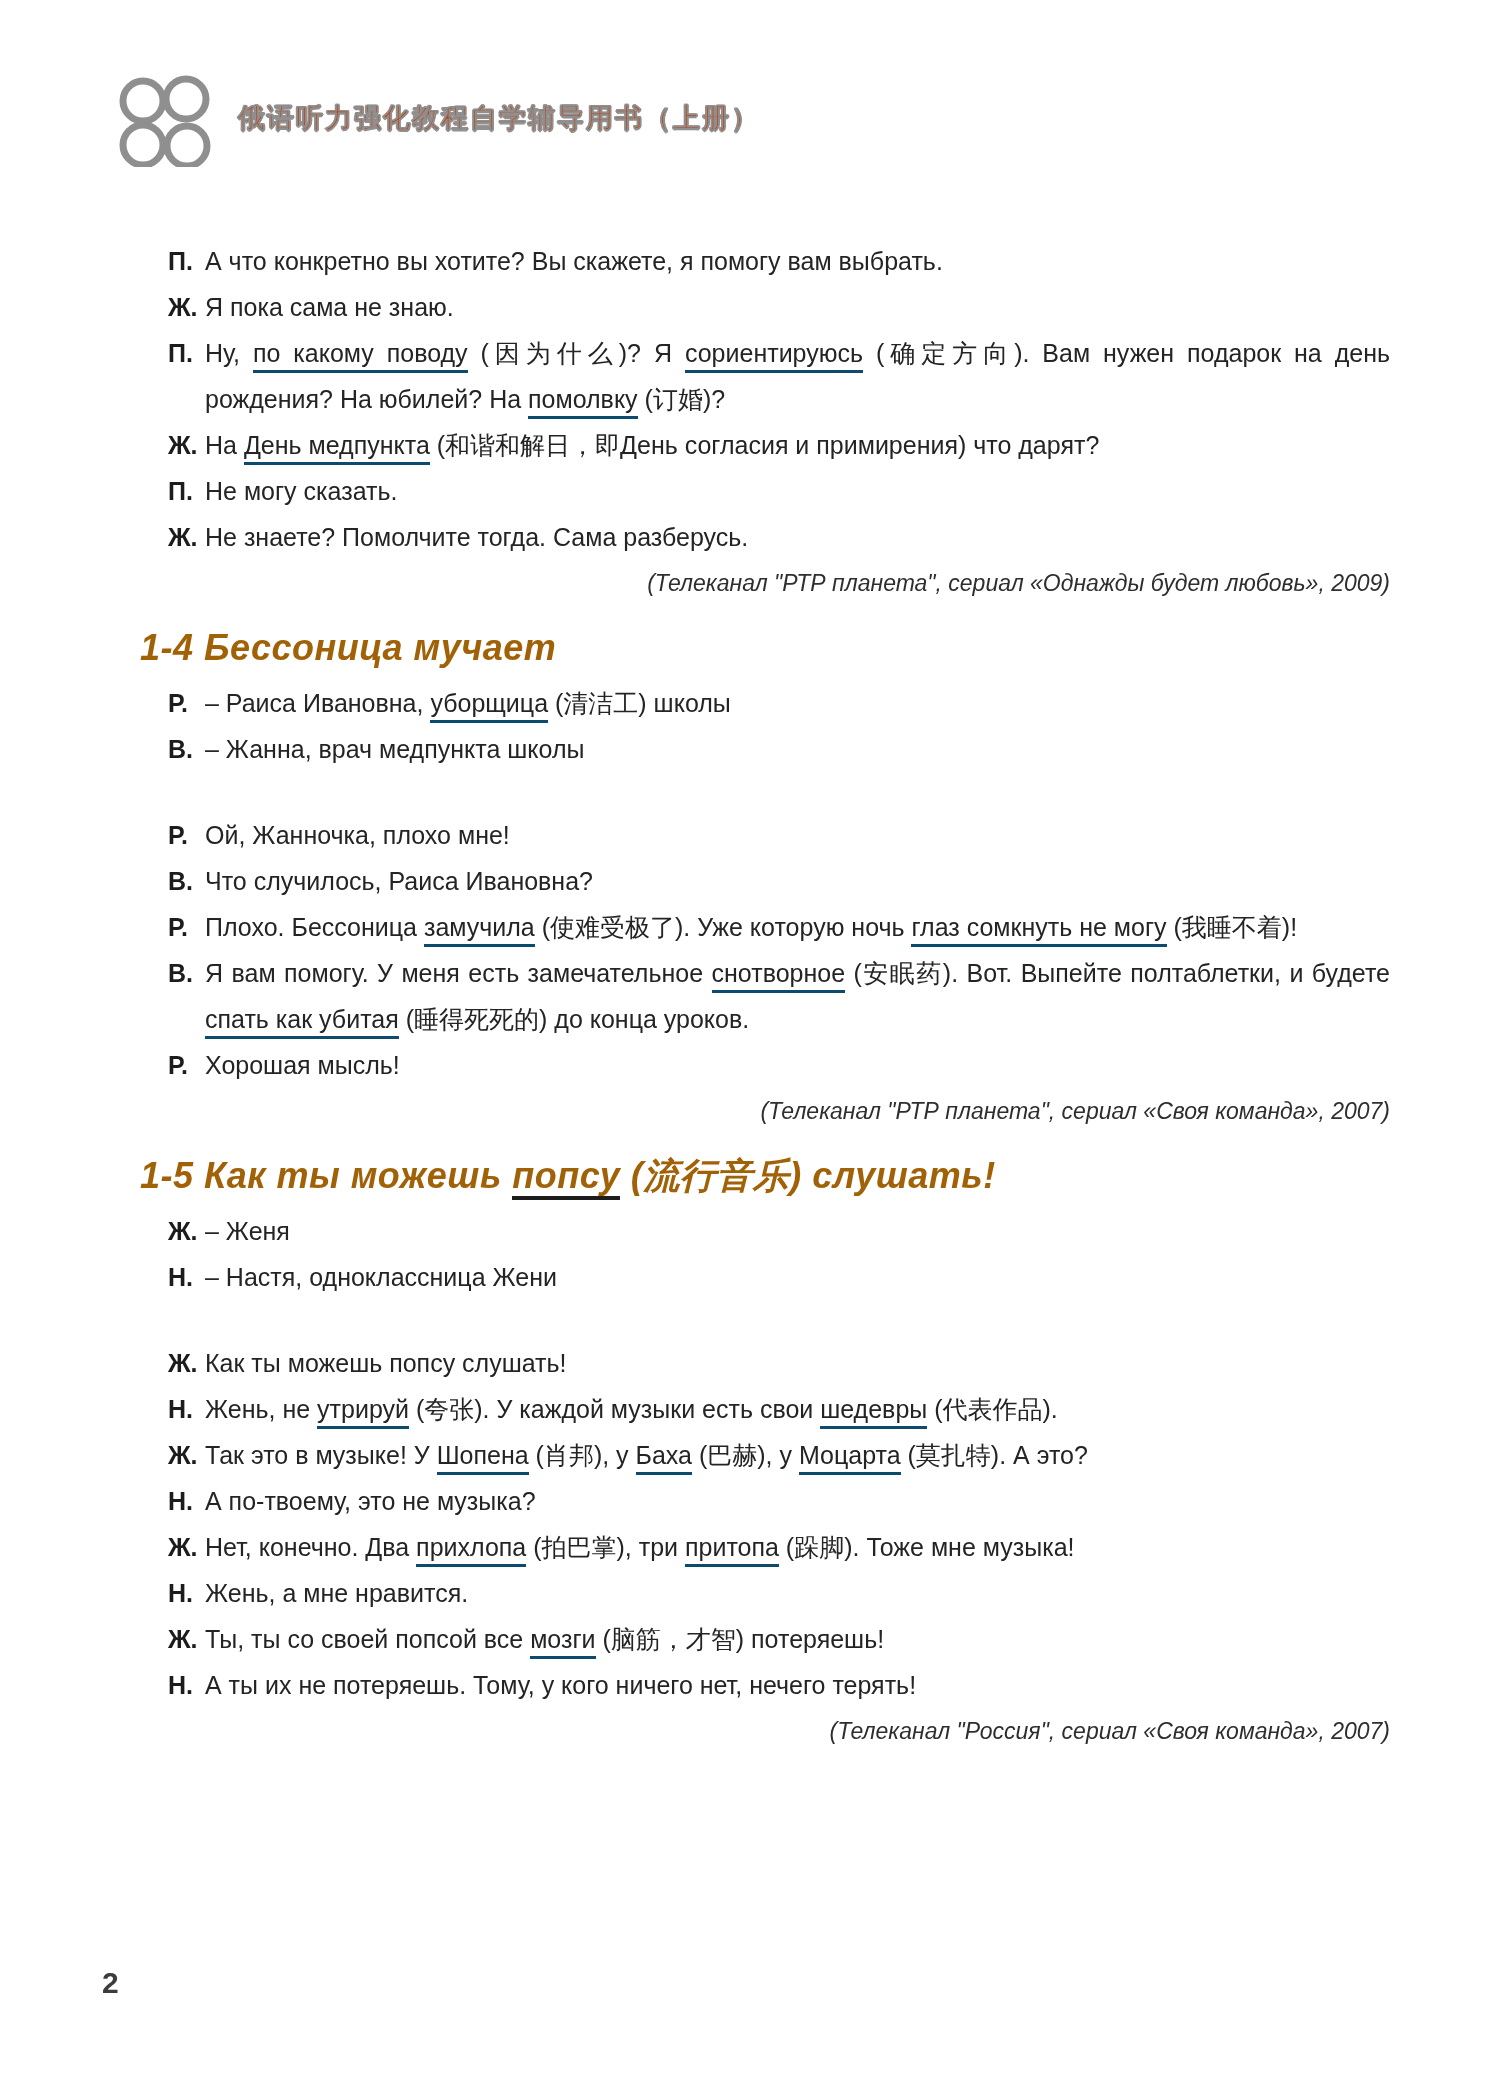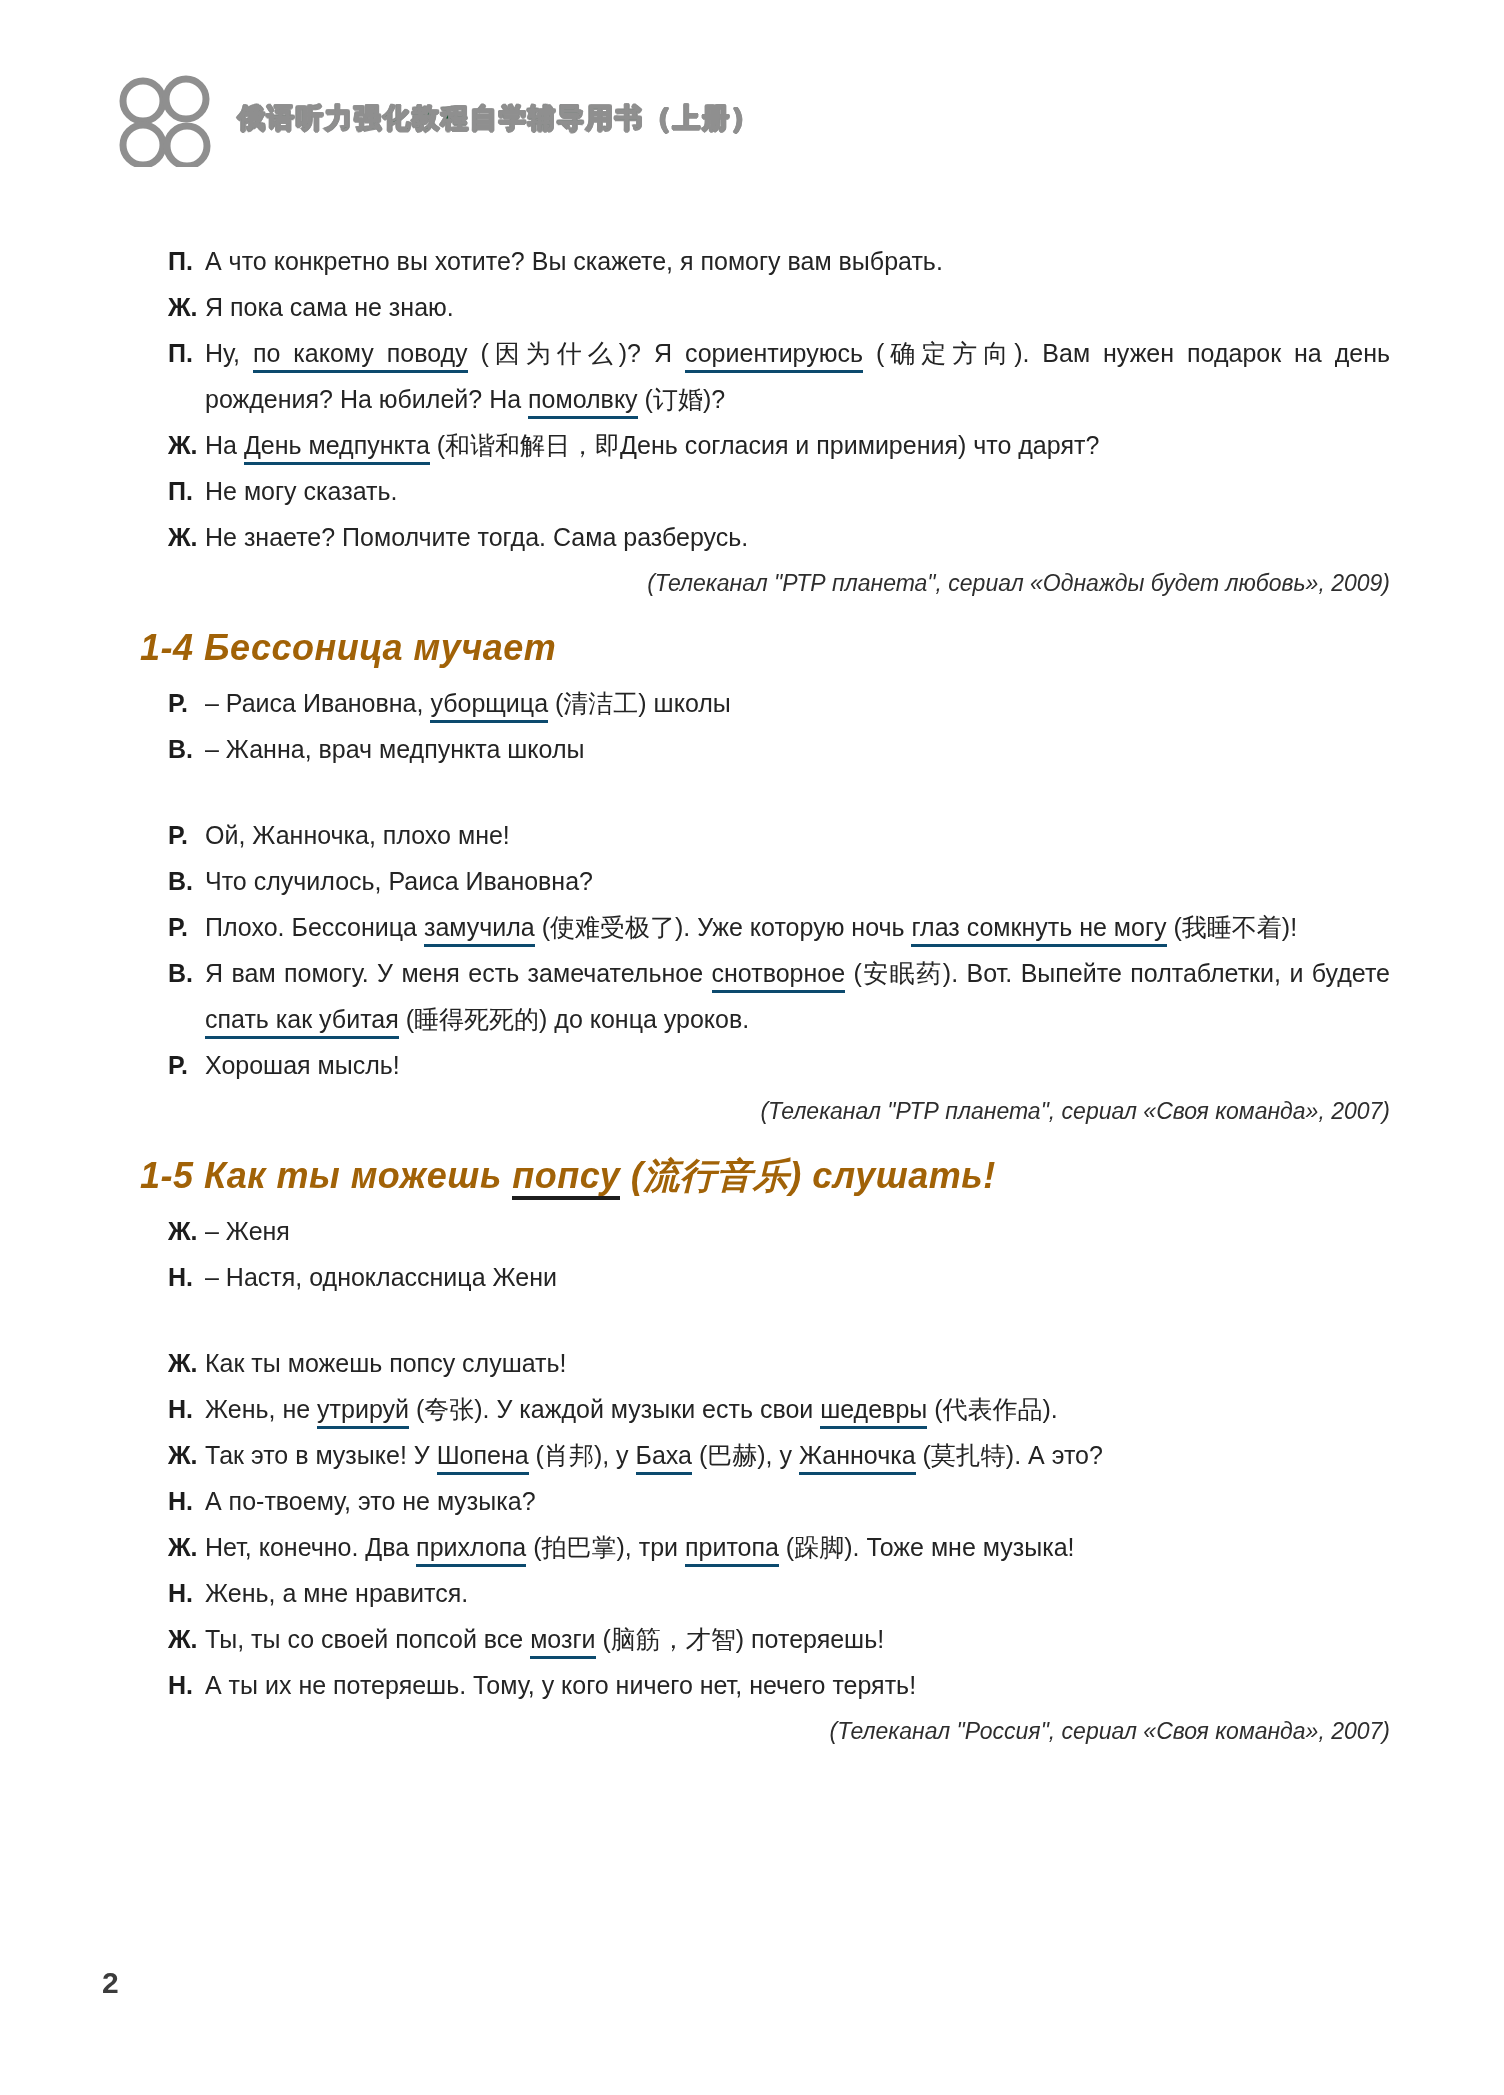--- a/index.html
+++ b/index.html
@@ -13,23 +13,23 @@
   .page{position:absolute;inset:0;background:#ffffff;}
 
   
   .header{
     position:absolute;left:90px;top:55px;
     display:flex;align-items:center;gap:20px;
   }
   .logo{width:128px;height:112px;flex:none;}
   .header-title{
     font-size:27px;
-    font-weight:700;
+    font-weight:400;
     letter-spacing:2px;
-    color:#14532d;
+    color:#c2410c;
     -webkit-text-stroke:1.2px #8f8f8f;
     text-shadow:
       -1.5px 0 #909090, 1.5px 0 #909090, 0 -1.5px #909090, 0 1.5px #909090,
       -1px -1px #909090, 1px -1px #909090, -1px 1px #909090, 1px 1px #909090;
     white-space:nowrap;
     padding-top:14px;
   }
 
   
   .content{
@@ -162,21 +162,21 @@
           <div class="line">
             <span class="speaker">Ж.</span>
             <span class="text"><span class="">Как ты можешь попсу слушать!</span></span>
           </div>
           <div class="line">
             <span class="speaker">Н.</span>
             <span class="text"><span class="">Жень, не </span><span class="u">утрируй</span><span class=""> (夸张). У каждой музыки есть свои </span><span class="u">шедевры</span><span class=""> (代表作品).</span></span>
           </div>
           <div class="line">
             <span class="speaker">Ж.</span>
-            <span class="text"><span class="">Так это в музыке! У </span><span class="u">Шопена</span><span class=""> (肖邦), у </span><span class="u">Баха</span><span class=""> (巴赫), у </span><span class="u">Жанночка</span><span class=""> (莫扎特). А это?</span></span>
+            <span class="text"><span class="">Так это в музыке! У </span><span class="u">Шопена</span><span class=""> (肖邦), у </span><span class="u">Баха</span><span class=""> (巴赫), у </span><span class="u">Моцарта</span><span class=""> (莫扎特). А это?</span></span>
           </div>
           <div class="line">
             <span class="speaker">Н.</span>
             <span class="text"><span class="">А по-твоему, это не музыка?</span></span>
           </div>
           <div class="line">
             <span class="speaker">Ж.</span>
             <span class="text"><span class="">Нет, конечно. Два </span><span class="u">прихлопа</span><span class=""> (拍巴掌), три </span><span class="u">притопа</span><span class=""> (跺脚). Тоже мне музыка!</span></span>
           </div>
           <div class="line">

